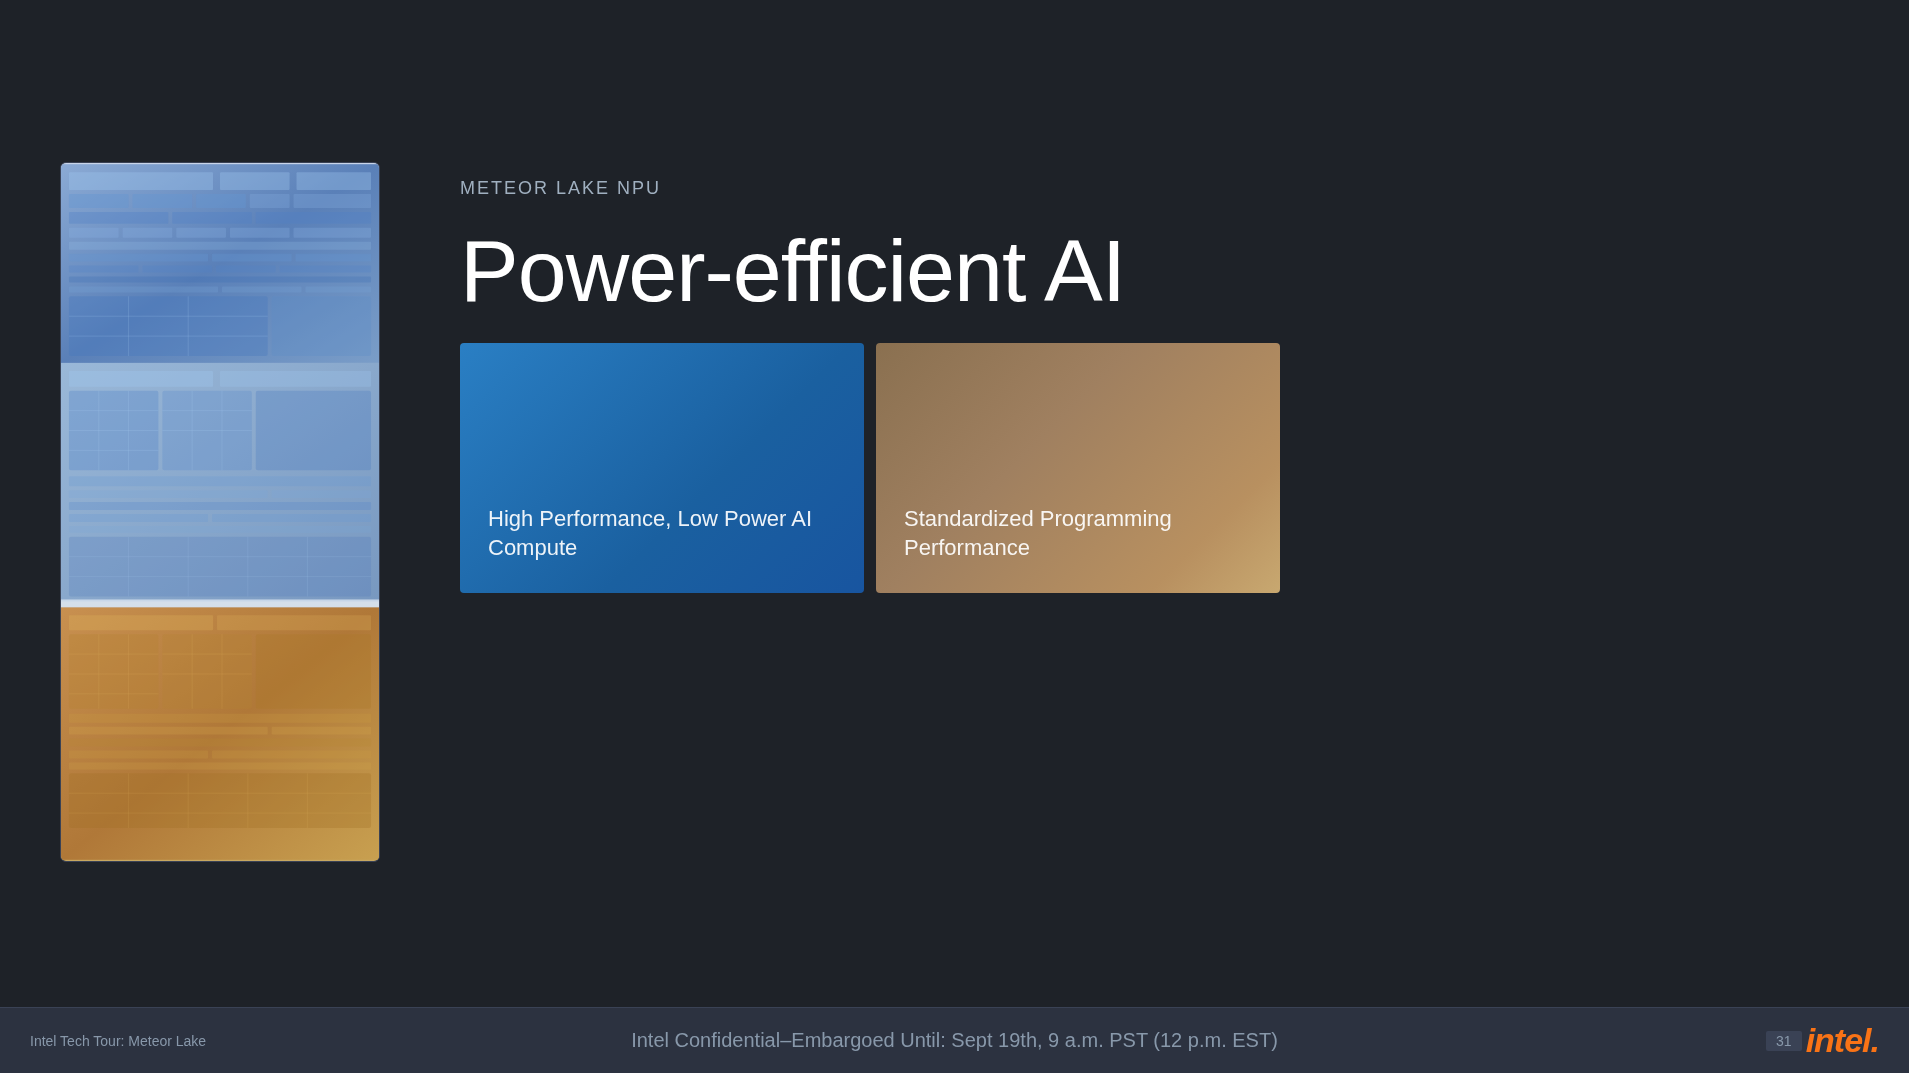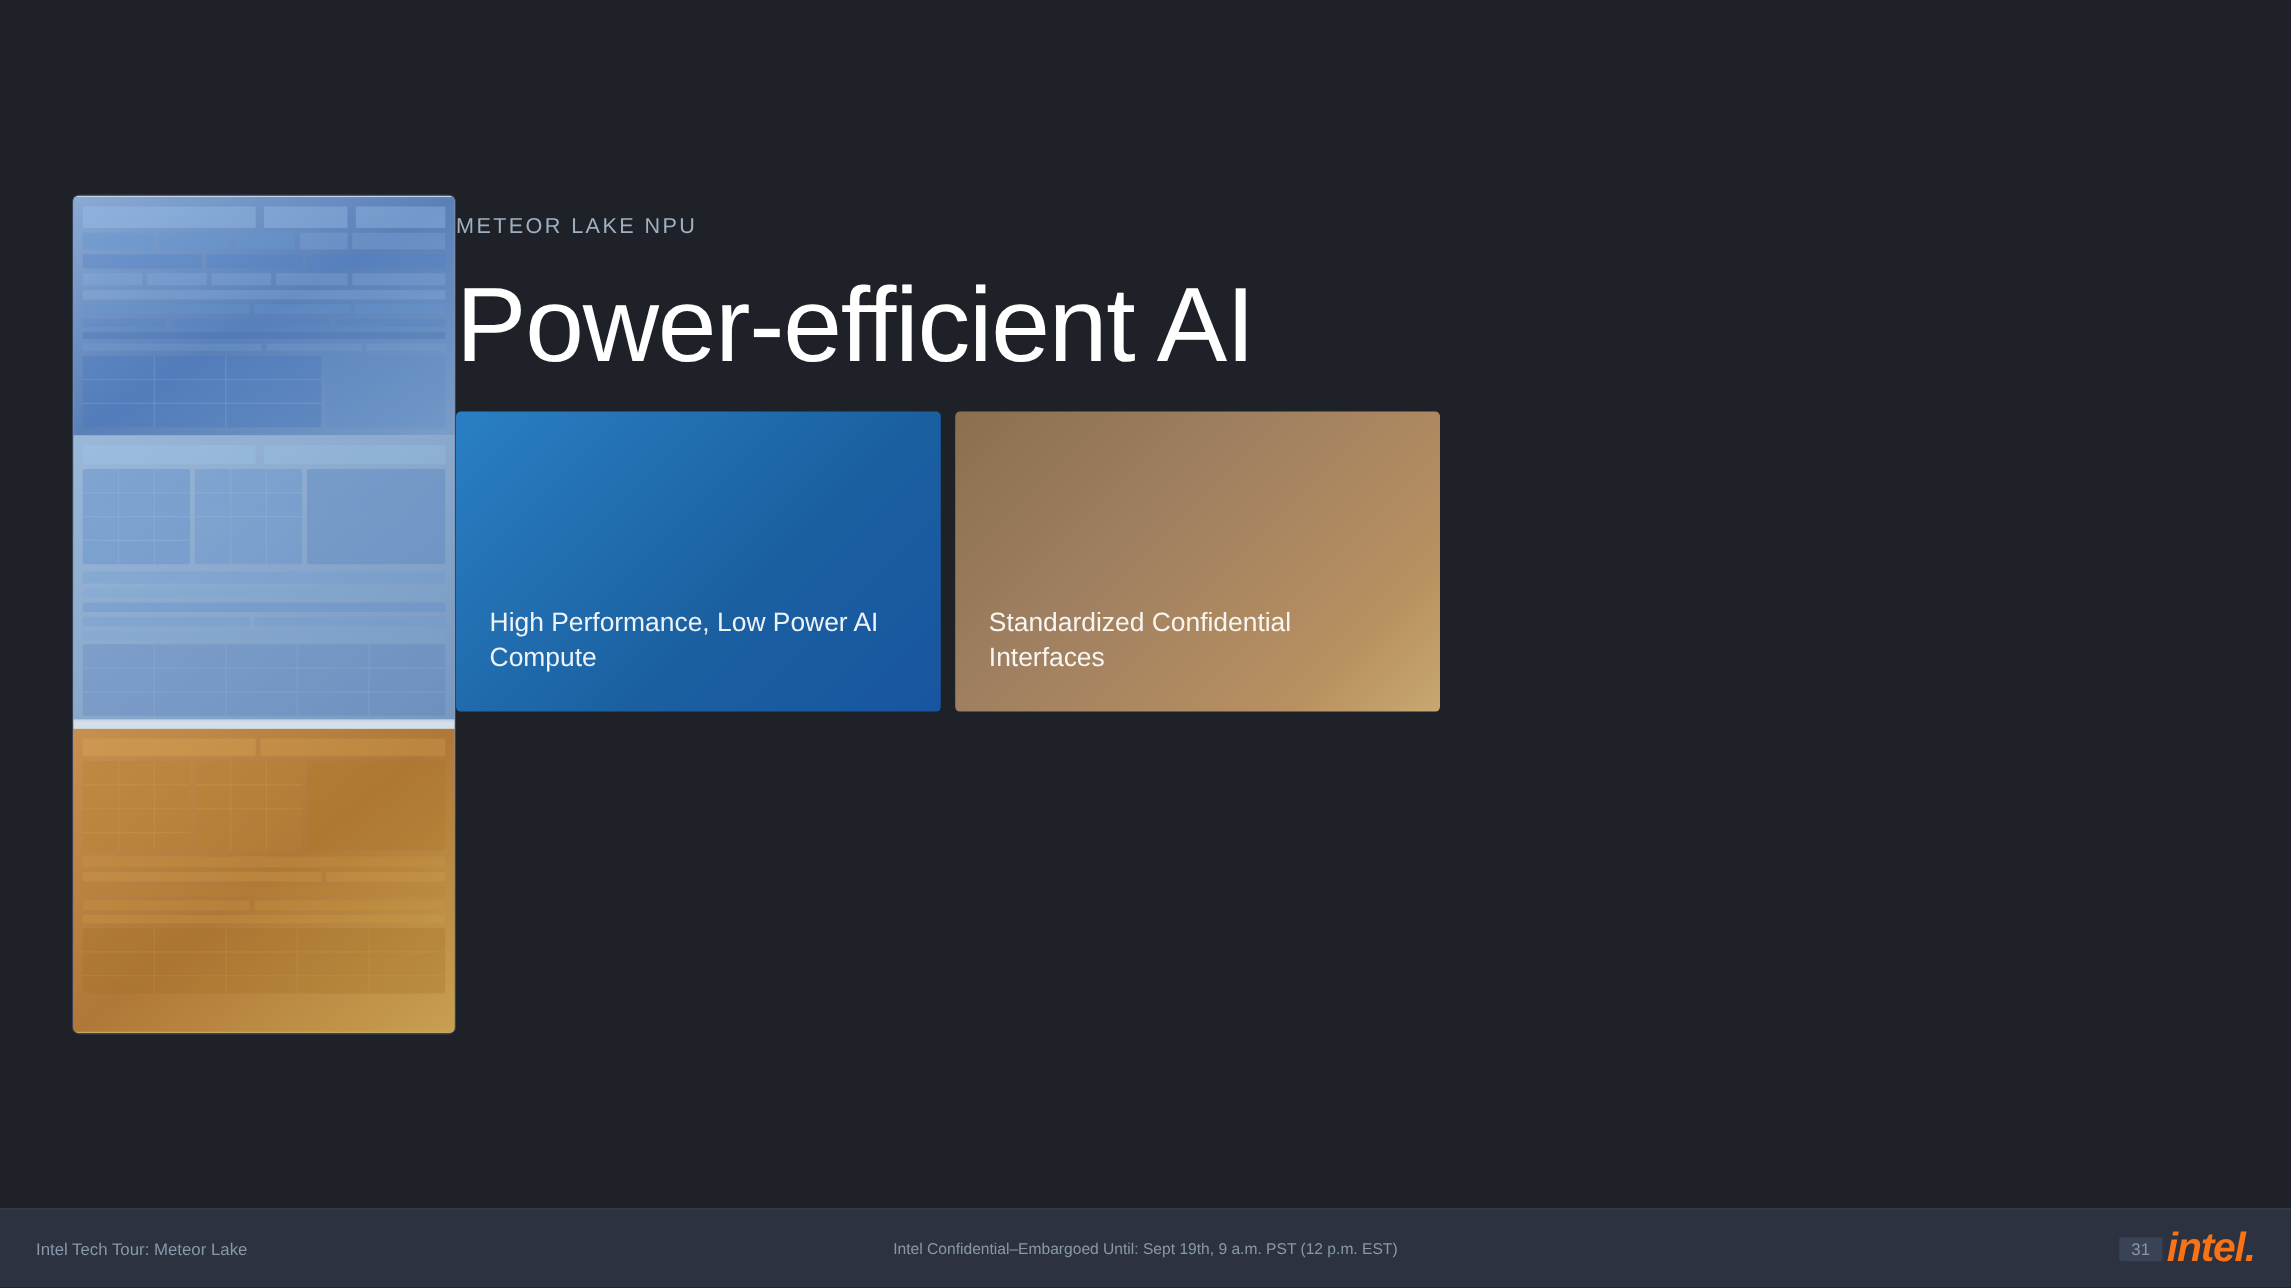--- a/index.html
+++ b/index.html
@@ -15,20 +15,21 @@
 
     .main-content {
       position: absolute;
       top: 0;
       left: 0;
       right: 0;
       bottom: 50px;
       display: flex;
       align-items: center;
       padding: 40px 96px 40px 60px;
+      gap: 80px;
     }
 
     
     .chip-container {
       width: 320px;
       min-width: 320px;
       height: 700px;
       position: relative;
       border-radius: 6px;
       overflow: hidden;
@@ -118,21 +119,21 @@
       padding: 0 30px;
       border-top: 1px solid #3a4255;
     }
 
     .footer-left {
       font-size: 14px;
       color: #8898aa;
     }
 
     .footer-center {
-      font-size: 13px;
+      font-size: 20px;
       color: #8898aa;
       position: absolute;
       left: 50%;
       transform: translateX(-50%);
     }
 
     .footer-right {
       display: flex;
       align-items: center;
       gap: 4px;
@@ -318,21 +319,21 @@
 
     <div class="cards-grid">
 
       <div class="card card-top-left">
         <span>High Performance, Low Power AI Compute</span>
       </div>
 
 
 
       <div class="card card-bottom-right">
-        <span>Standardized Confidential Interfaces</span>
+        <span>Standardized Programming Performance</span>
       </div>
     </div>
   </div>
 </div>
 
 <div class="footer">
   <span class="footer-left">Intel Tech Tour: Meteor Lake</span>
   <span class="footer-center">Intel Confidential–Embargoed Until: Sept 19th, 9 a.m. PST (12 p.m. EST)</span>
   <div class="footer-right">
     <span class="page-number">31</span>

